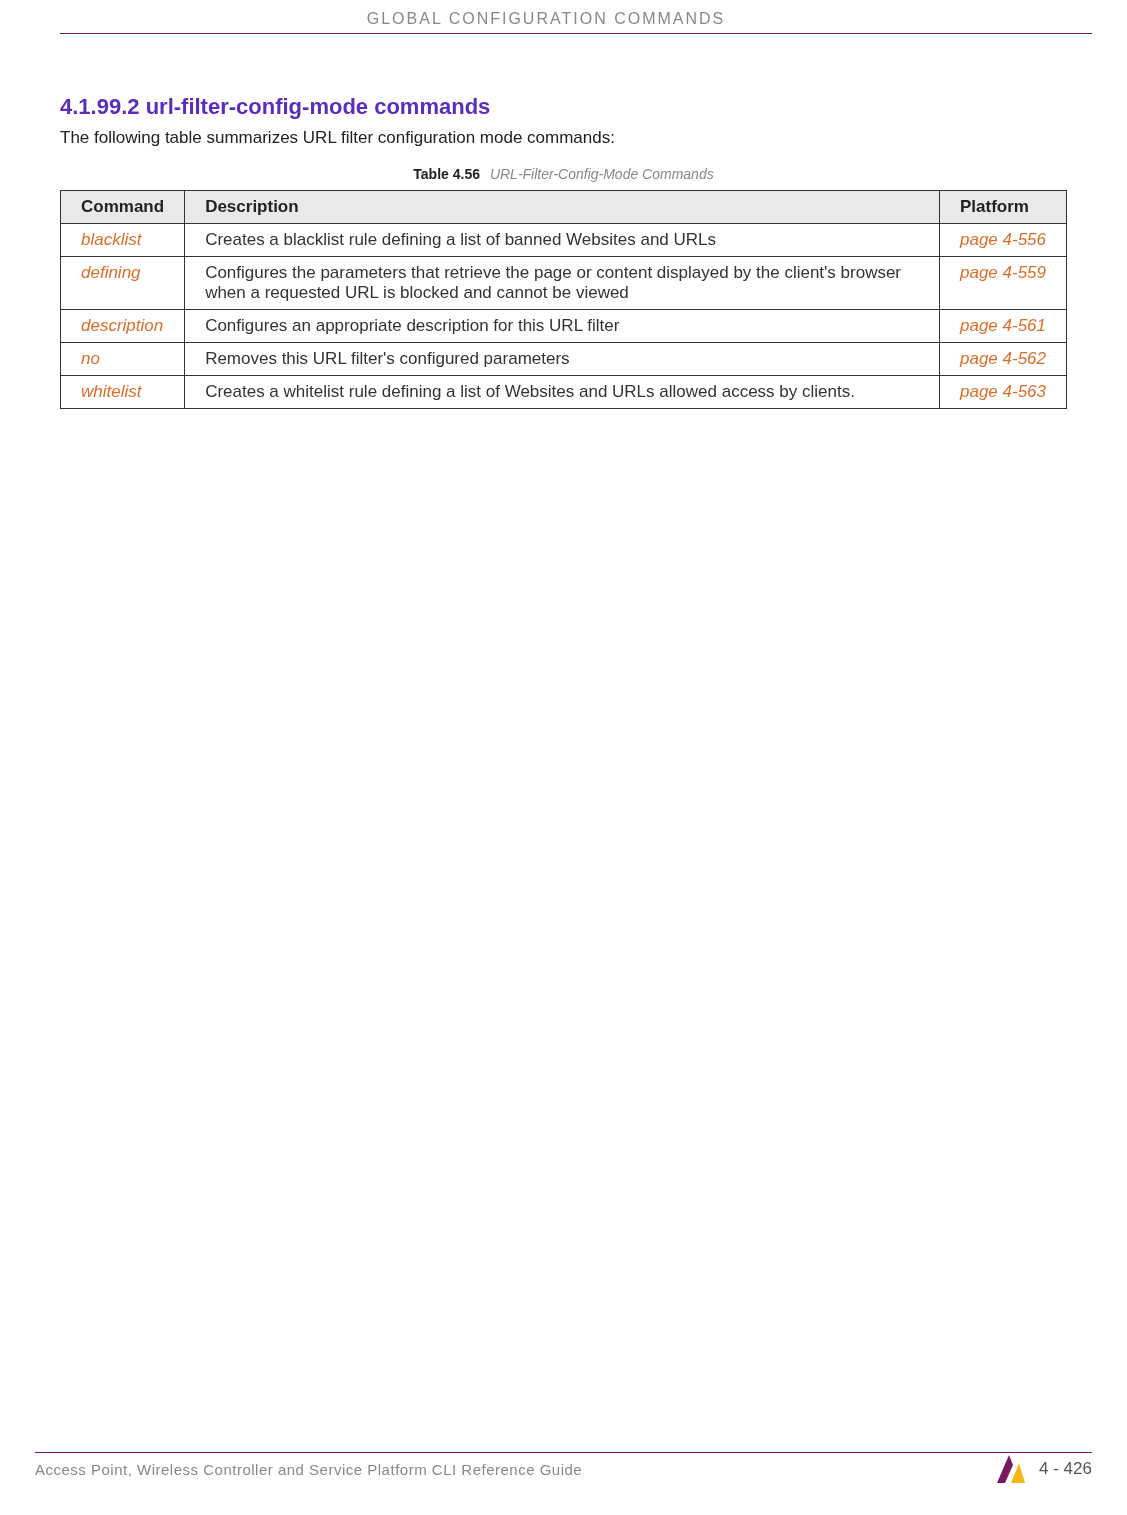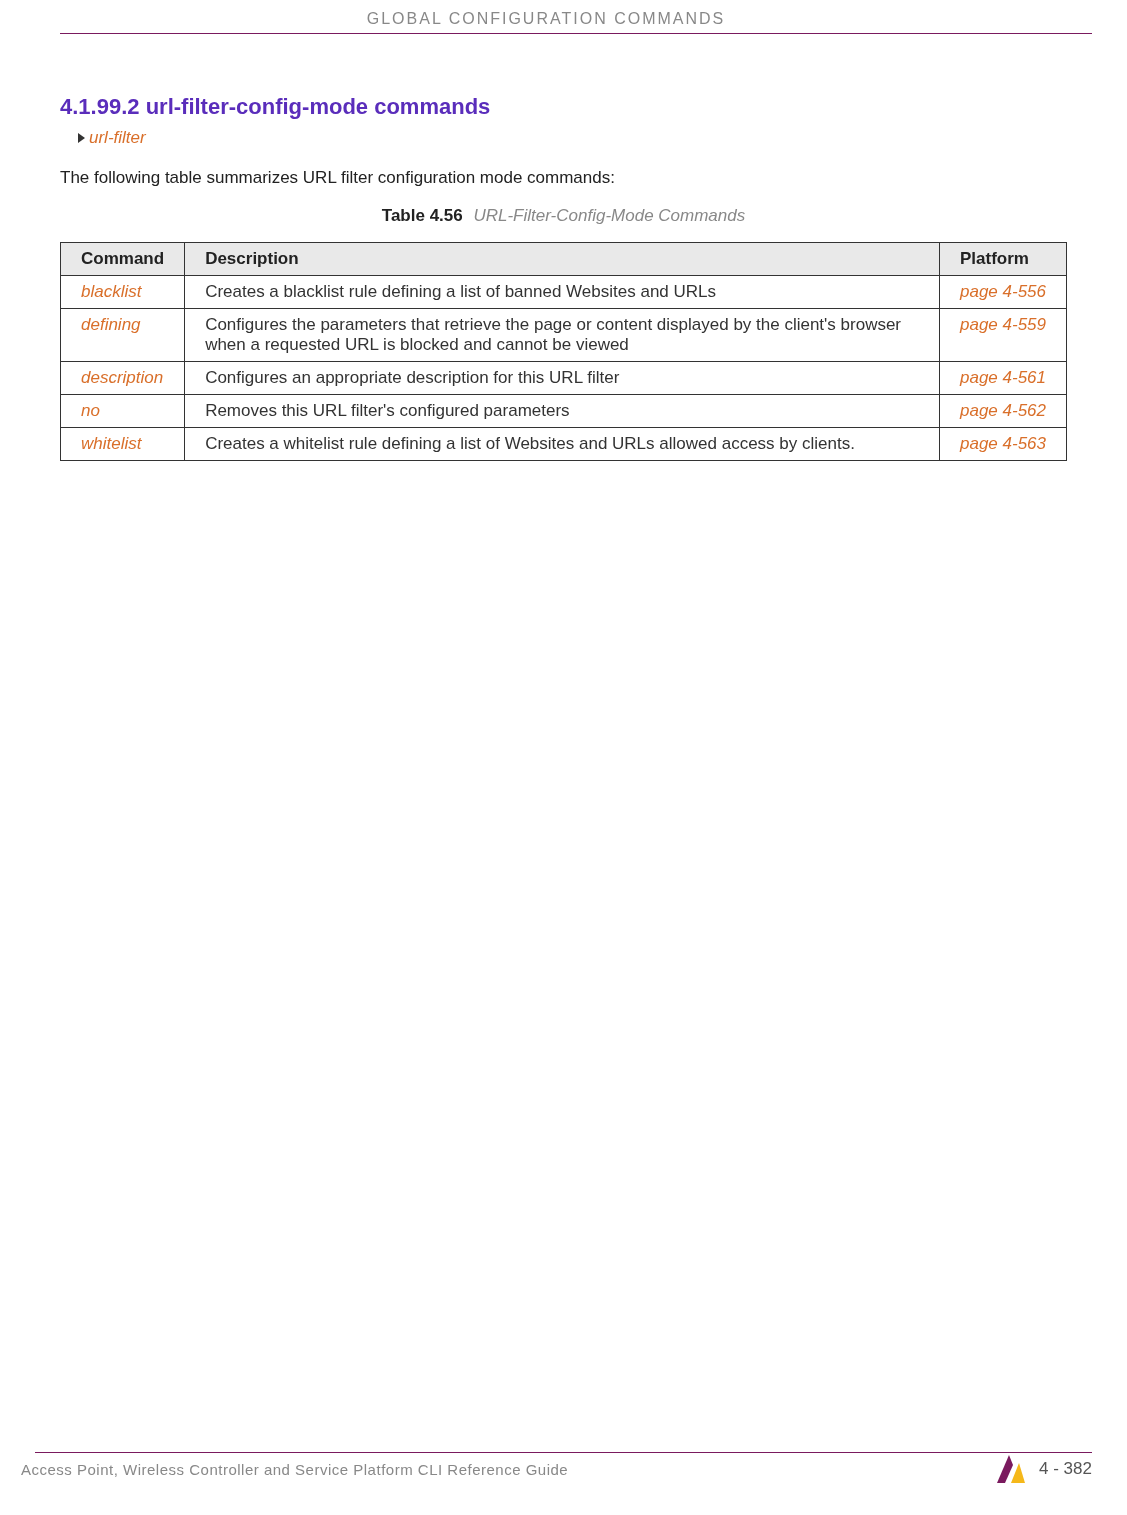--- a/index.html
+++ b/index.html
@@ -52,22 +52,22 @@
       font-size: 17px;
       vertical-align: middle;
     }
     .intro-text {
       font-size: 17px;
       color: #222;
       margin-bottom: 18px;
     }
     .table-caption {
       text-align: center;
-      margin-bottom: 16px;
-      font-size: 17px;
+      margin-bottom: 8px;
+      font-size: 14px;
     }
     .table-caption .bold { font-weight: bold; color: #222; }
     .table-caption .italic { color: #888; font-style: italic; margin-left: 6px; }
     table.cmd-table {
       border-collapse: collapse;
       width: 100%;
       margin: 0 auto;
     }
     table.cmd-table th, table.cmd-table td {
       border: 1px solid #333;
@@ -81,21 +81,21 @@
       font-weight: bold;
       color: #222;
     }
     .cmd-link { color: #d96f2a; font-style: italic; }
     .ref-link { color: #d96f2a; font-style: italic; white-space: nowrap; }
     .col-cmd { width: 120px; }
     .col-ref { width: 115px; }
     .footer {
       position: absolute;
       bottom: 30px;
-      left: 21px;
+      left: 35px;
       right: 35px;
       display: flex;
       align-items: center;
       justify-content: space-between;
     }
     .footer-rule {
       border: none;
       border-top: 1.5px solid #7a1a5e;
       position: absolute;
       bottom: 62px;
@@ -123,23 +123,20 @@
 </head>
 <body>
 
 <div class="header">
   <span>GLOBAL CONFIGURATION COMMANDS</span>
 </div>
 <hr class="header-rule">
 
 <div class="content">
   <h2 class="section-heading">4.1.99.2 url-filter-config-mode commands</h2>
-  <div class="breadcrumb">
-    <span class="tri-icon"></span><span class="breadcrumb-link">url-filter</span>
-  </div>
   <p class="intro-text">The following table summarizes URL filter configuration mode commands:</p>
 
   <div class="table-caption">
     <span class="bold">Table 4.56</span>
     <span class="italic">URL-Filter-Config-Mode Commands</span>
   </div>
 
   <table class="cmd-table">
     <thead>
       <tr>
@@ -179,15 +176,15 @@
 </div>
 
 <hr class="footer-rule">
 <div class="footer">
   <div class="footer-left">Access Point, Wireless Controller and Service Platform CLI Reference Guide</div>
   <div class="footer-right">
     <svg class="footer-logo" viewBox="0 0 32 32">
       <path d="M2 30 L14 2 L18 12 L10 30 Z" fill="#7a1a5e"></path>
       <path d="M16 30 L24 10 L30 30 Z" fill="#f5b81a"></path>
     </svg>
-    <span class="page-num">4 - 382</span>
+    <span class="page-num">4 - 426</span>
   </div>
 </div>
 
 </body></html>

